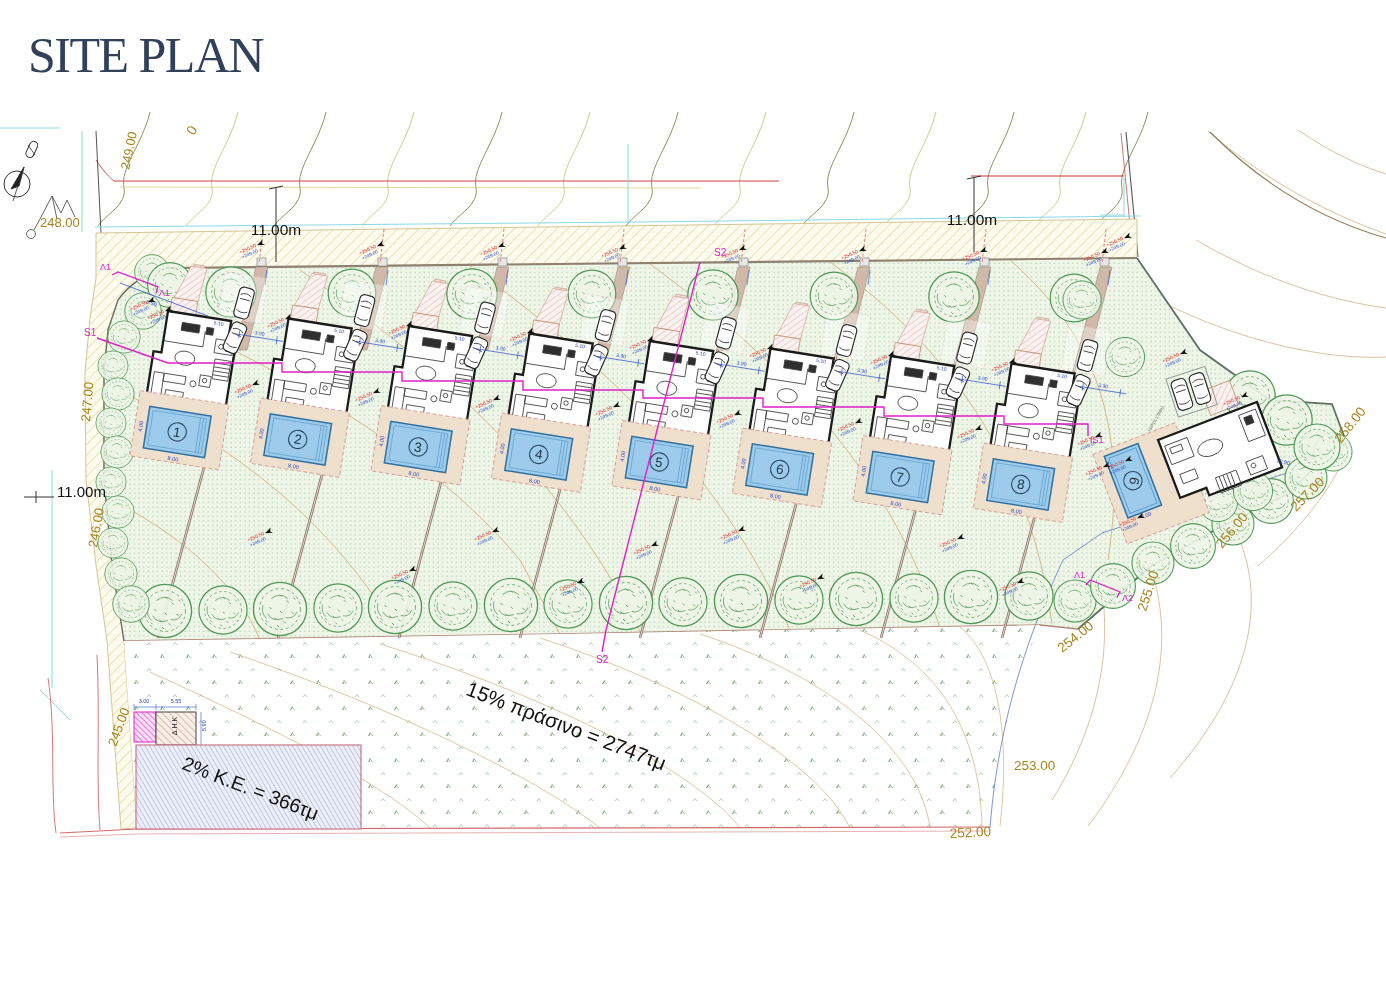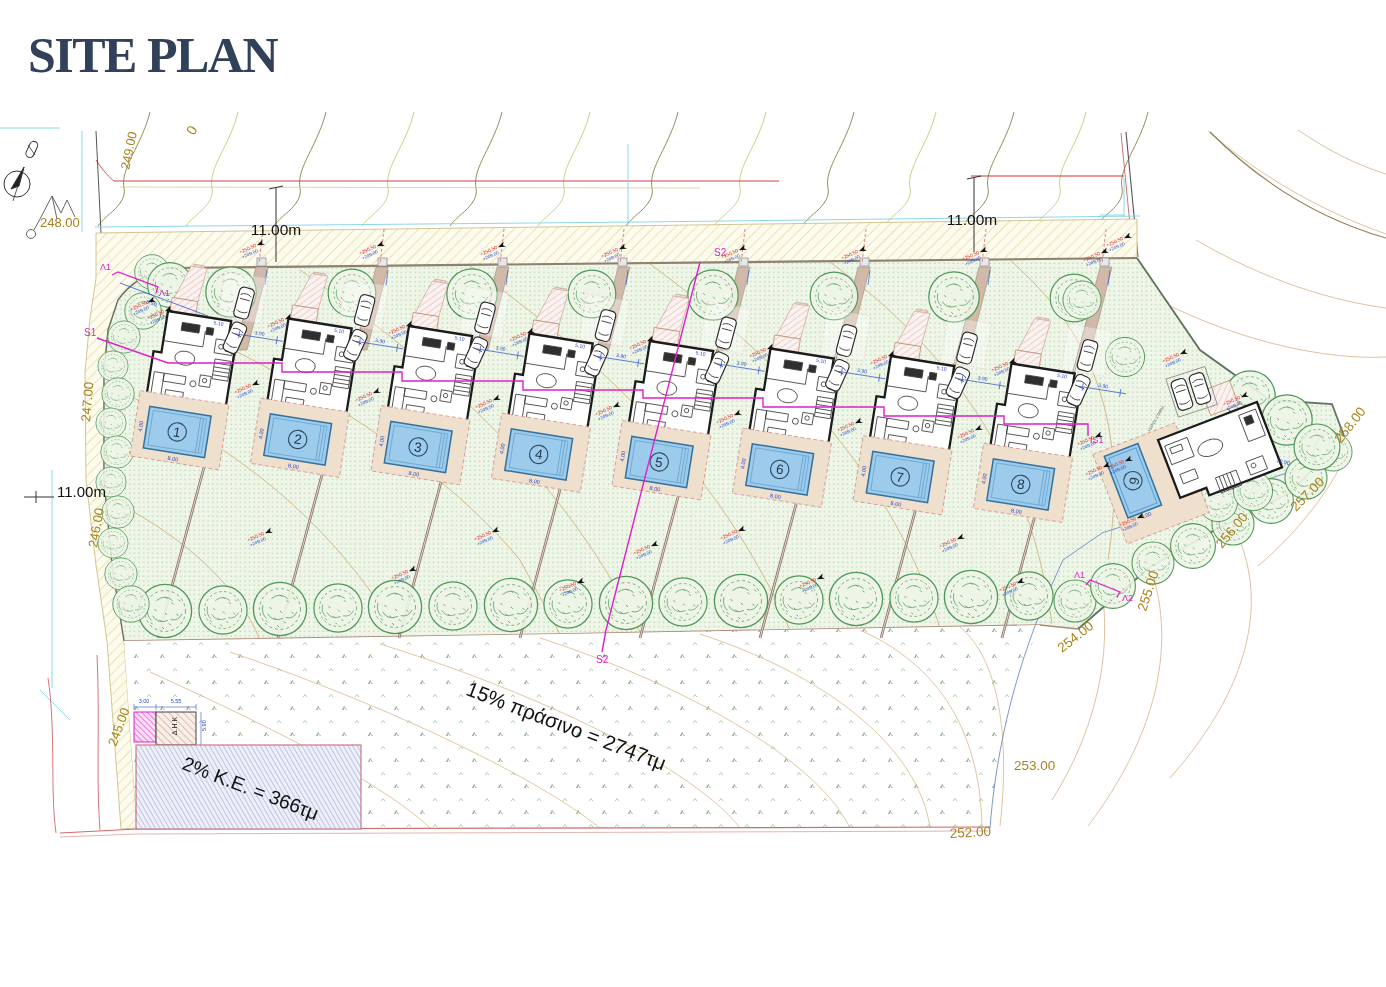--- a/index.html
+++ b/index.html
@@ -1,14 +1,14 @@
 <!DOCTYPE html>
 <html><head><meta charset="utf-8"><style>
 html,body{margin:0;padding:0;background:#fff;}
-.t{position:absolute;left:28px;top:26px;font-family:"Liberation Serif",serif;font-size:50px;font-weight:700;color:#31415a;letter-spacing:-1.5px;}
+.t{position:absolute;left:28px;top:26px;font-family:"Liberation Serif",serif;font-size:50px;font-weight:400;color:#31415a;letter-spacing:-1.5px;}
 svg{position:absolute;left:0;top:0;}
 text{font-family:"Liberation Sans",sans-serif;}
 </style></head><body>
 
 <div class="t">SITE PLAN</div>
 <svg width="1386" height="987" viewBox="0 0 1386 987">
 <defs>
 <pattern id="pdot" width="4.6" height="4.6" patternUnits="userSpaceOnUse">
         <rect width="4.6" height="4.6" fill="#eff6e8"></rect>
         <circle cx="1.1" cy="1.1" r="0.6" fill="#8fc098"></circle>

